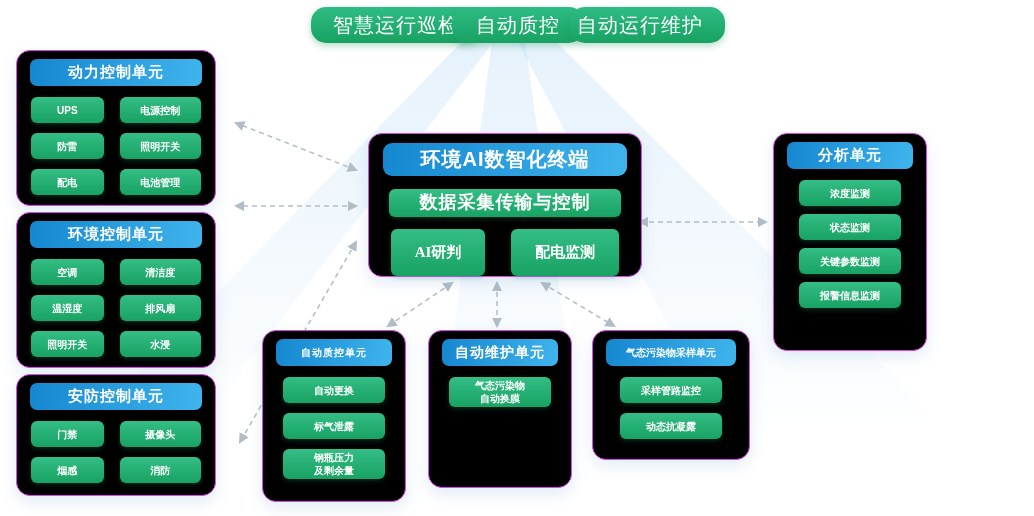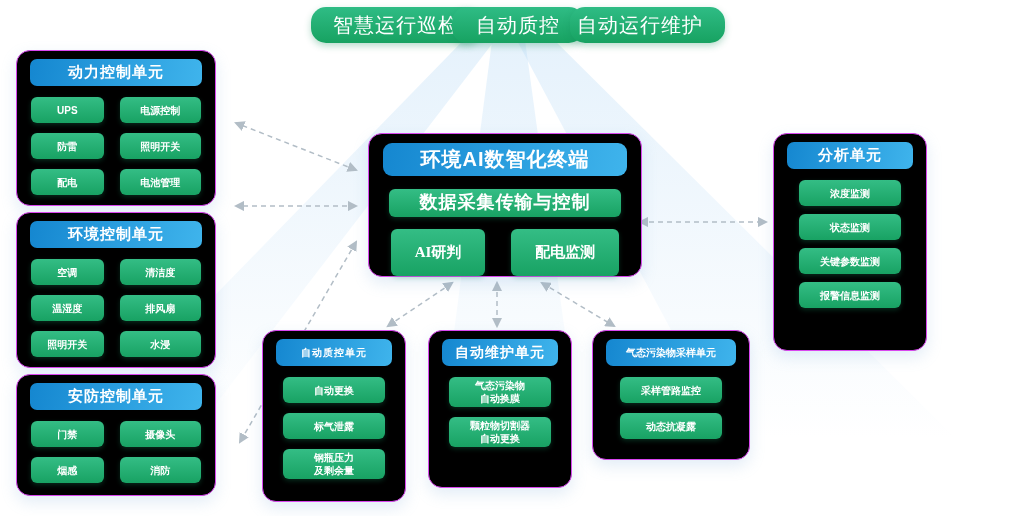--- a/index.html
+++ b/index.html
@@ -148,22 +148,20 @@
     <div class="btn">钢瓶压力
 及剩余量</div>
   </div>
 </div>
 
 <div class="panel" style="left:428px;top:330px;width:144px;height:158px;">
   <div class="hdr" style="font-size:14px;">自动维护单元</div>
   <div class="col">
     <div class="btn">气态污染物
 自动换膜</div>
-    <div class="btn">颗粒物切割器
-自动更换</div>
   </div>
 </div>
 
 <div class="panel" style="left:592px;top:330px;width:158px;height:130px;">
   <div class="hdr" style="font-size:10px;letter-spacing:0;">气态污染物采样单元</div>
   <div class="col">
     <div class="btn">采样管路监控</div>
     <div class="btn">动态抗凝露</div>
   </div>
 </div>

